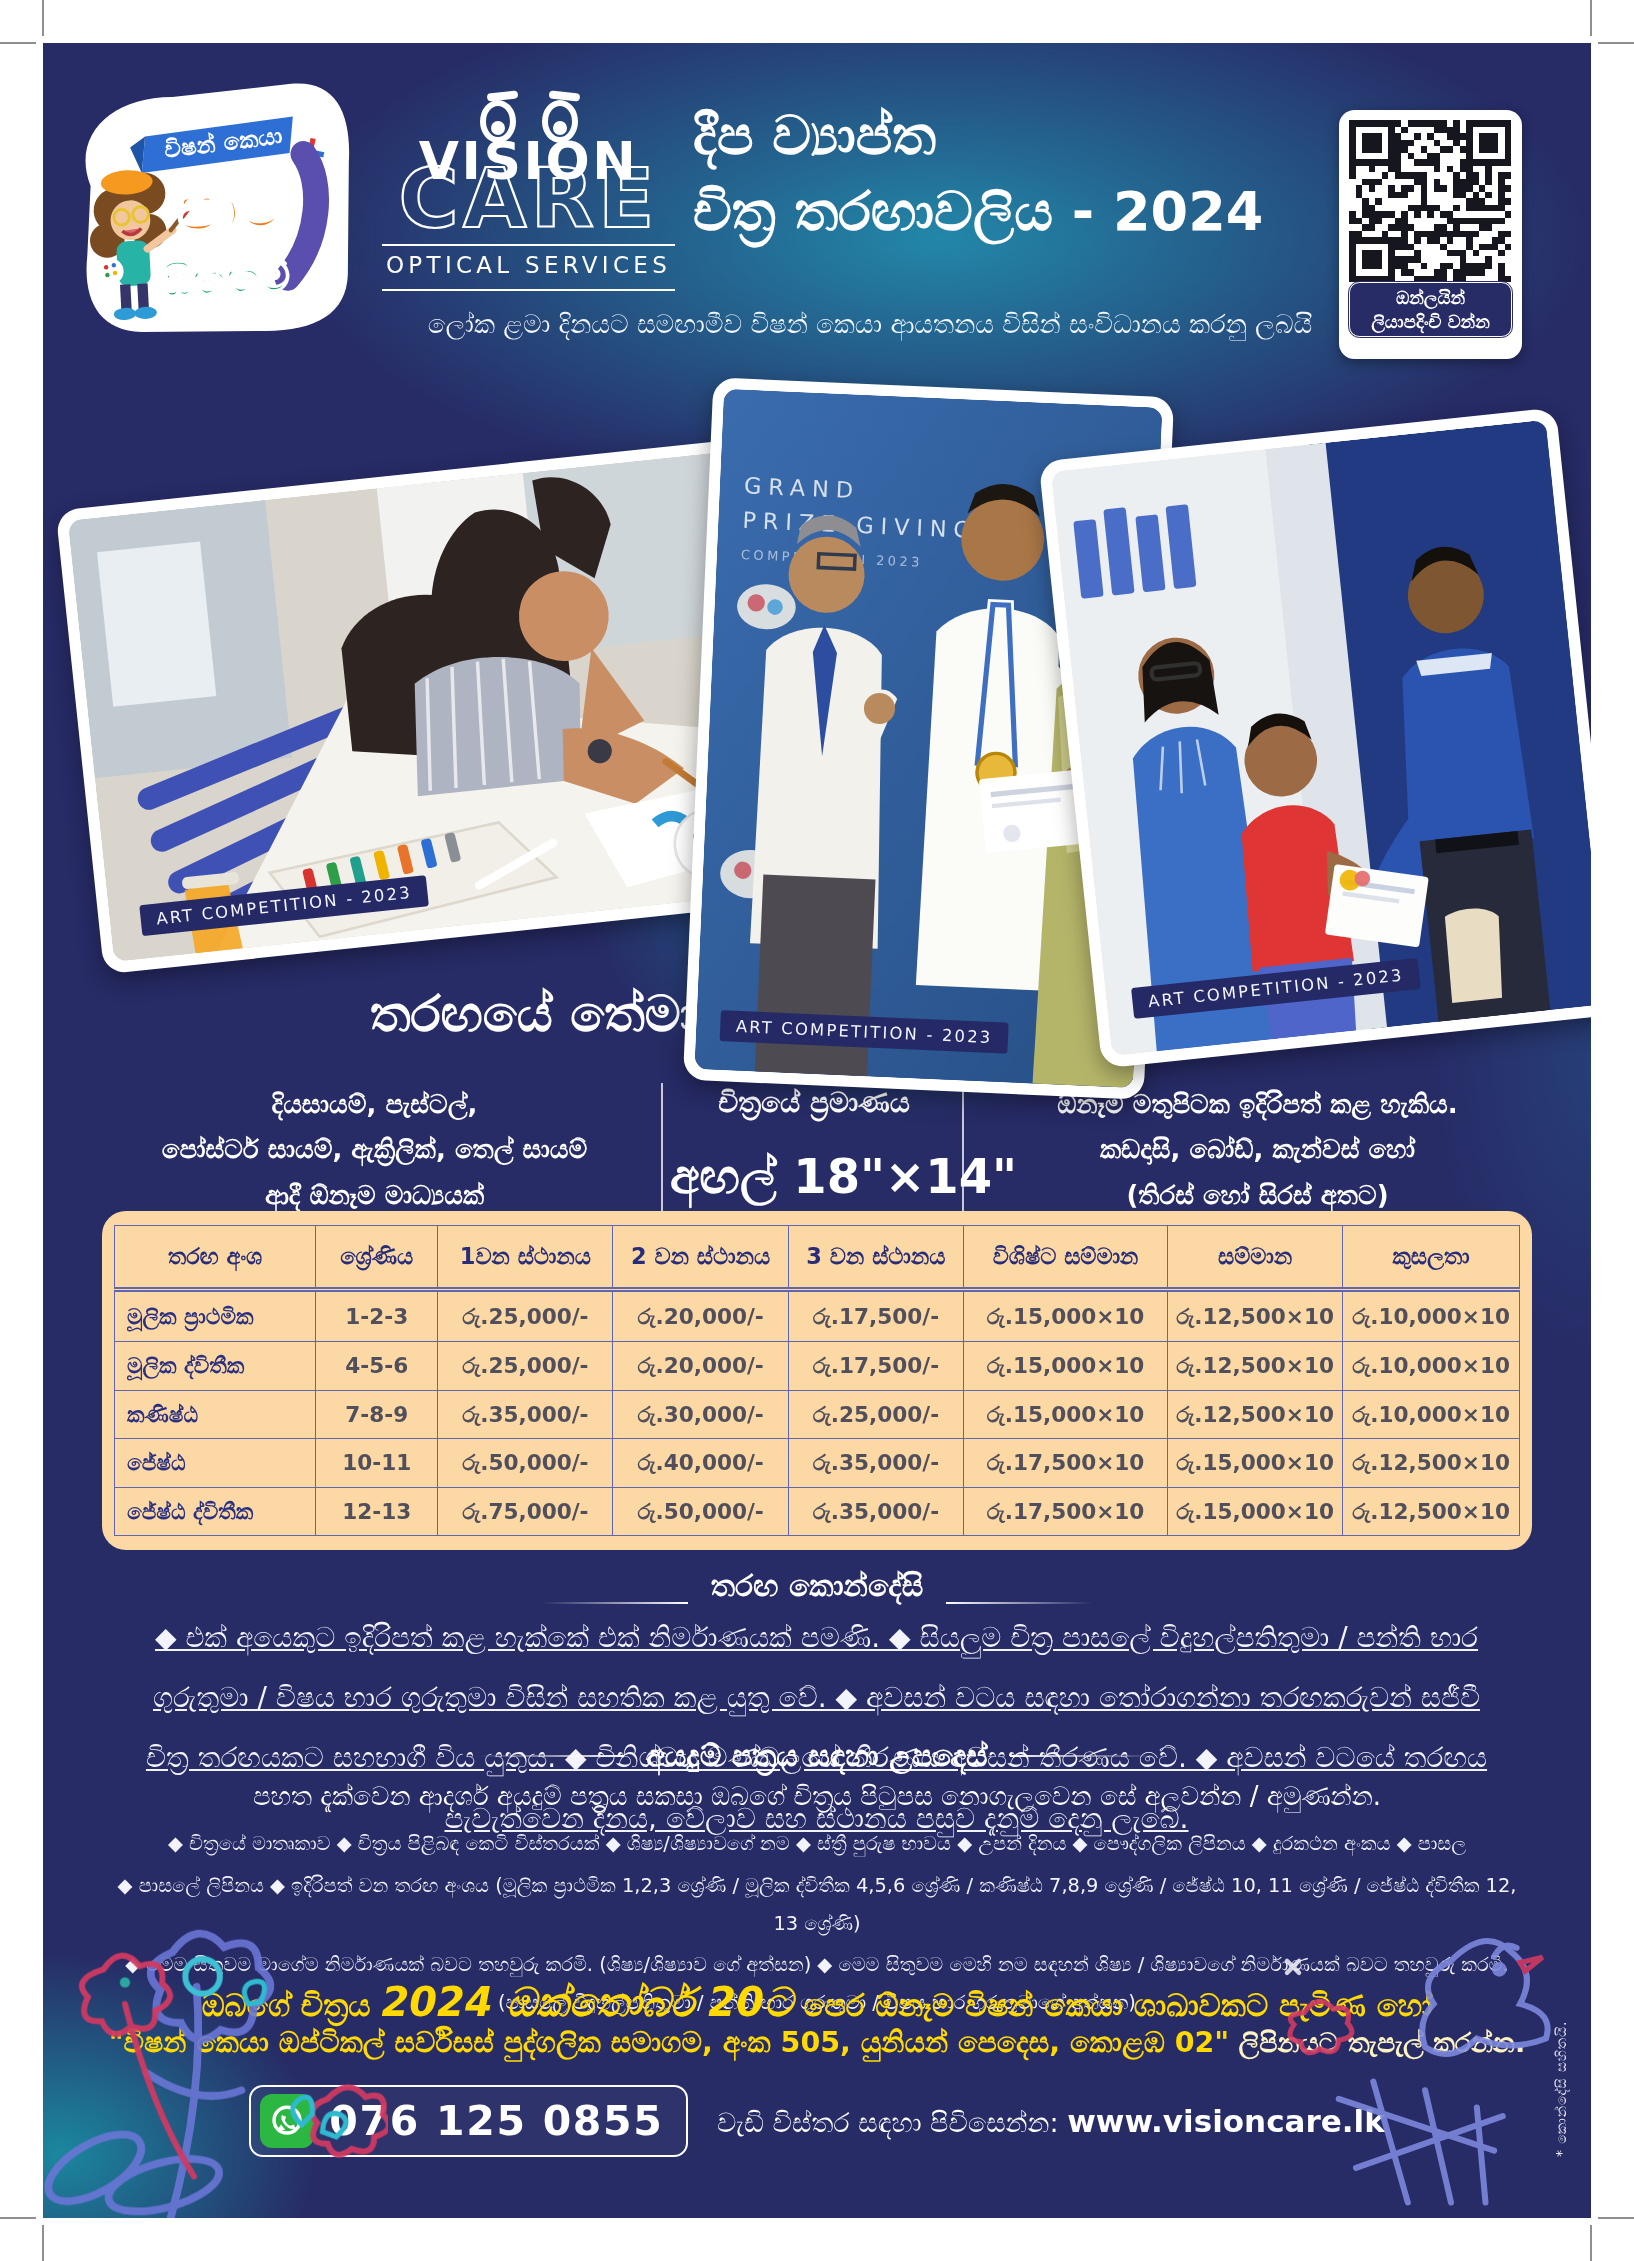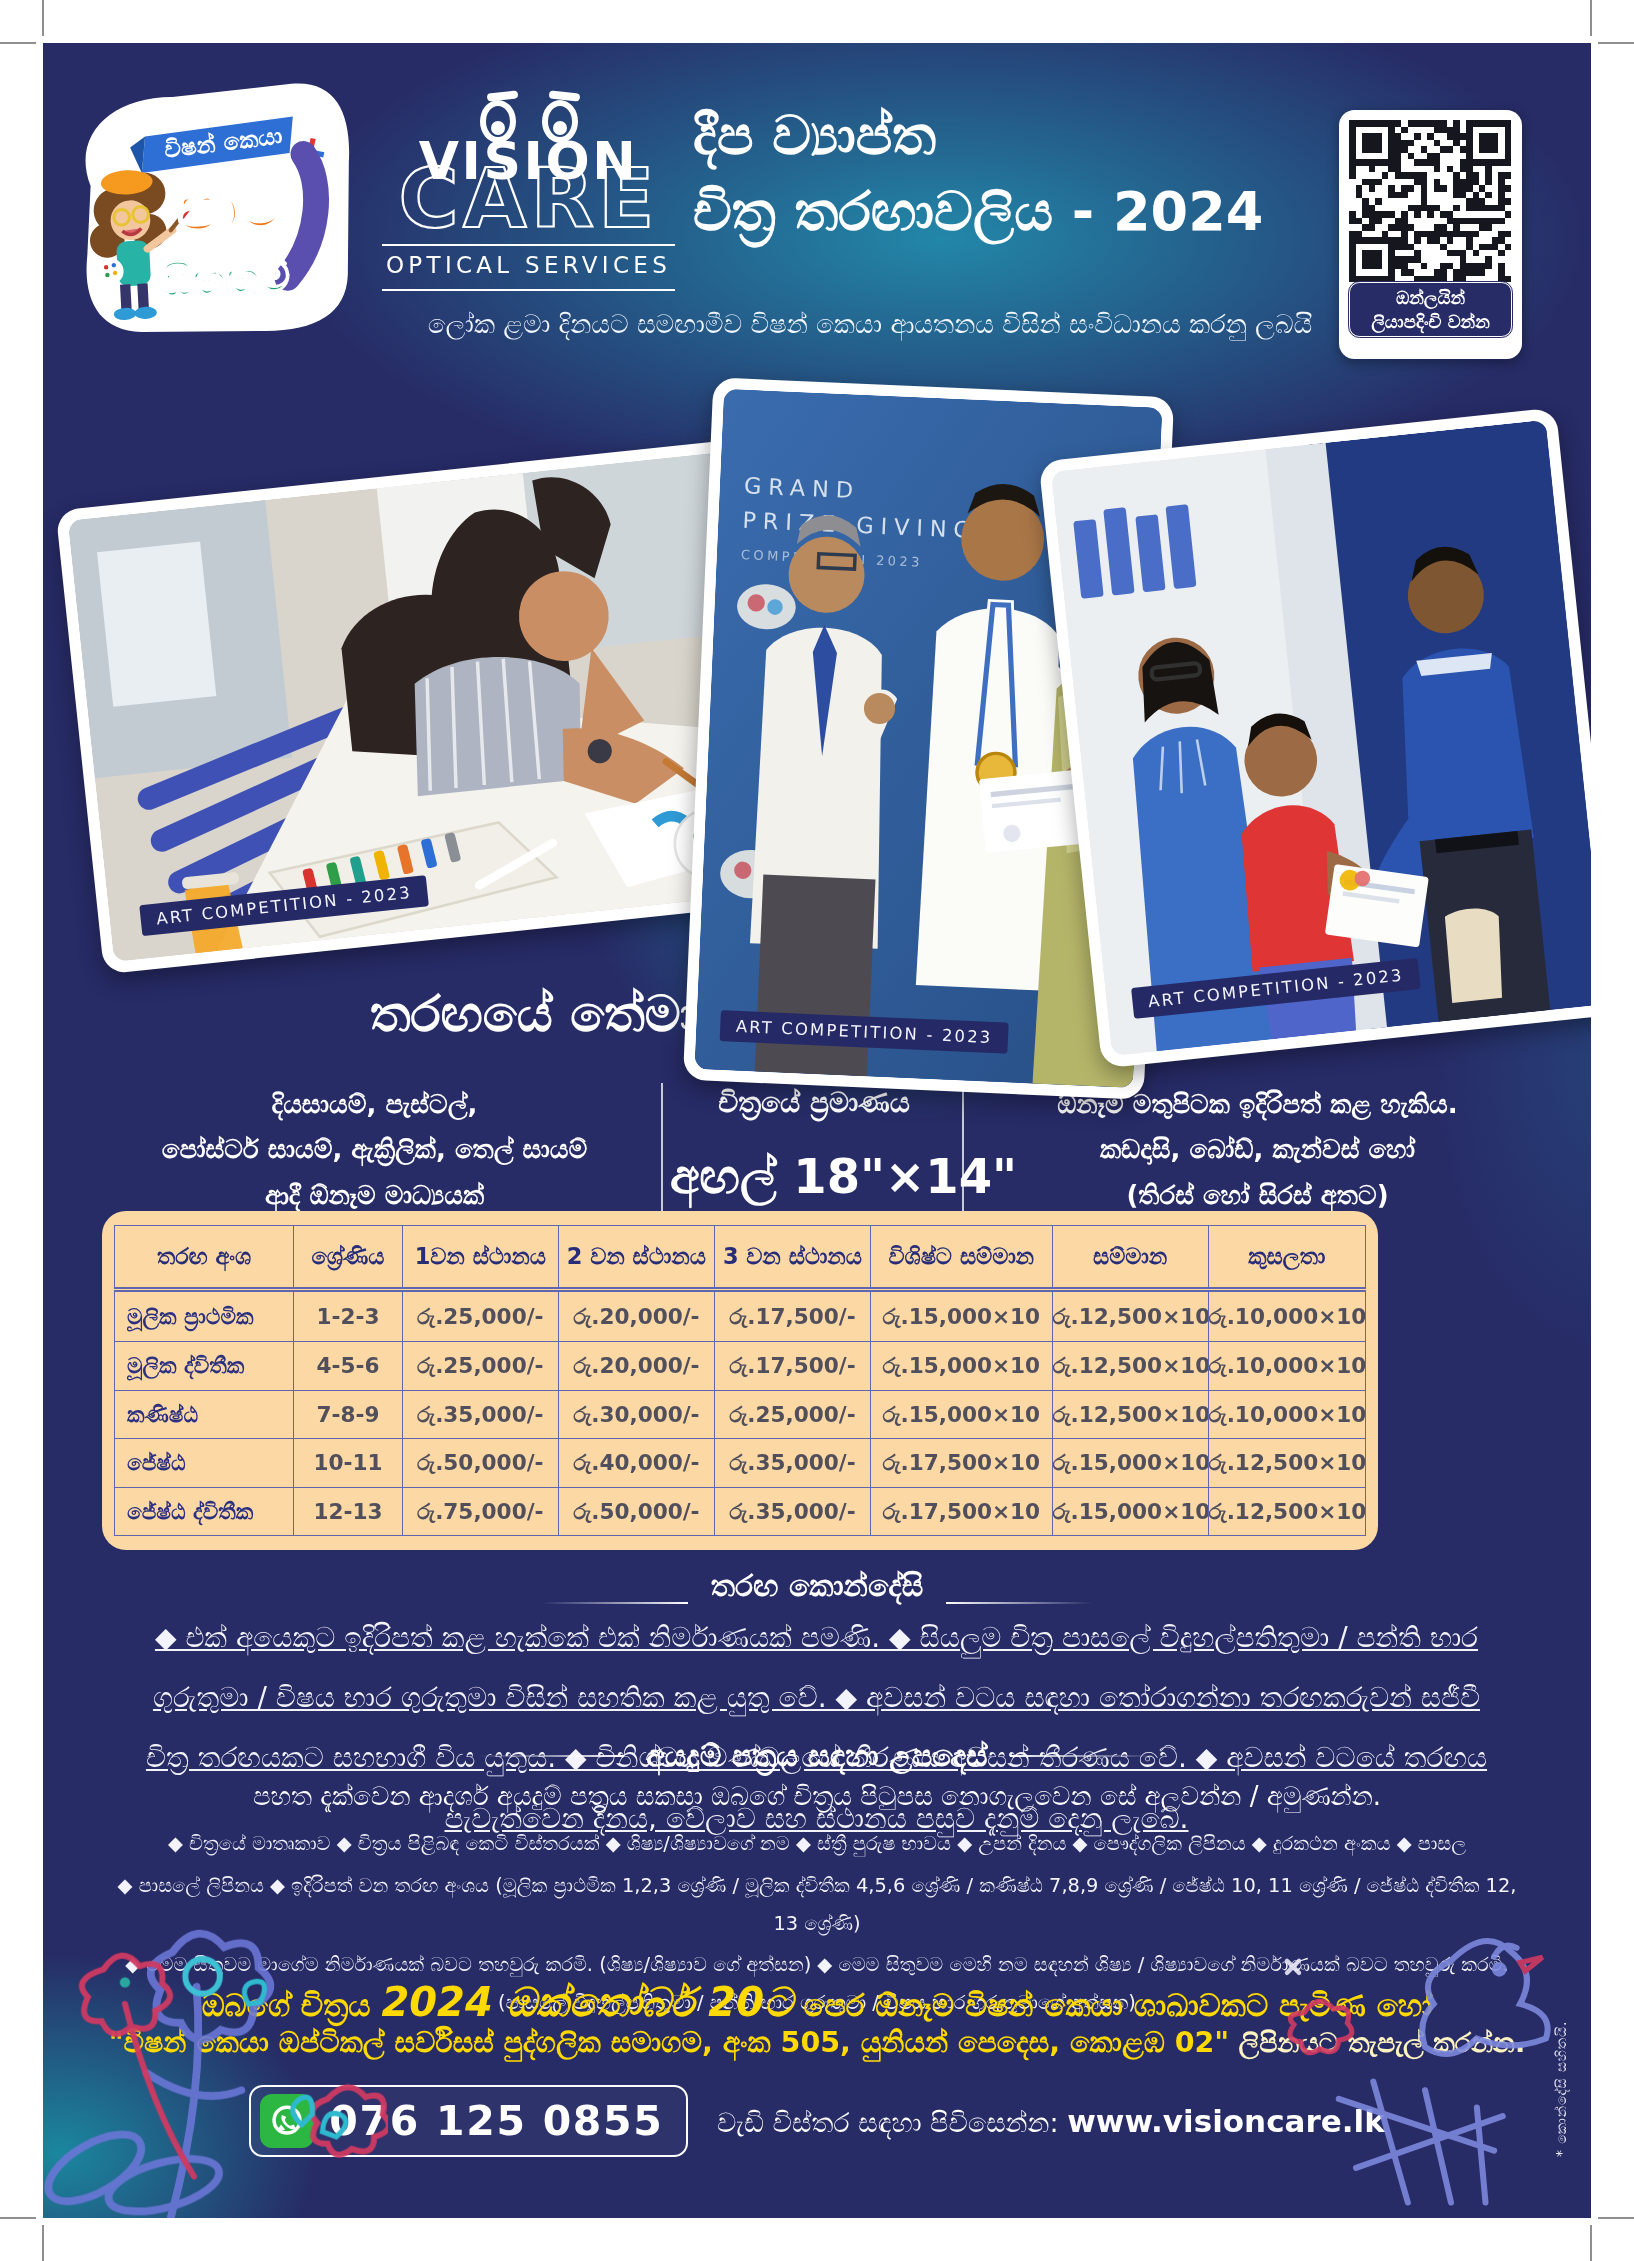--- a/index.html
+++ b/index.html
@@ -78,21 +78,21 @@
   .spec { position:absolute; text-align:center; font-size:26px; font-weight:bold; line-height:1.75; }
   .spec-c1 { left:48px;  top:3.5px;  width:567px; }
   .spec-c2 { left:627px; top:0;    width:288px; }
   .spec-c3 { left:926px;top:3.5px;  width:577px; }
   .spec-size-label { font-size:28px; font-weight:bold; }
   .spec-size-value { font-size:48px; font-weight:800; margin-top:7px; white-space:nowrap; }
   .vdiv { position:absolute; top:5.2px; width:1.7px; height:128px; background:rgba(255,255,255,.75); }
   .vdiv1 { left:618px; } .vdiv2 { left:919px; }
 
   
-  .prize-card { position:absolute; left:59px; top:1168px; width:1276px; height:339px;
+  .prize-card { position:absolute; left:59px; top:1168px; width:1430px; height:339px;
                 background:#fcd9a4; border-radius:24px; padding:14px 12px; }
   table { width:100%; height:100%; border-collapse:collapse; table-layout:fixed; }
   th, td { border:1.7px solid #6066ad; text-align:center; vertical-align:middle; overflow:hidden; }
   thead th { color:#282d7a; font-size:22.5px; font-weight:bold; height:64px; border-bottom:5.2px double #6066ad; white-space:nowrap; }
   td { font-size:21.6px; color:#514f5c; font-weight:600; white-space:nowrap; }
   td.cat { color:#2b3080; font-weight:bold; text-align:left; padding-left:12px; }
   col.c-cat{width:14%;} col.c-grade{width:8.5%;} col.c-p{width:12.2%;} col.c-d{width:14.2%;} col.c-s{width:12.2%;} col.c-k{width:12.3%;}
 
   
   .sec-head { position:absolute; width:1548px; display:flex; align-items:center; justify-content:center; gap:22.5px; color:#fff; }

